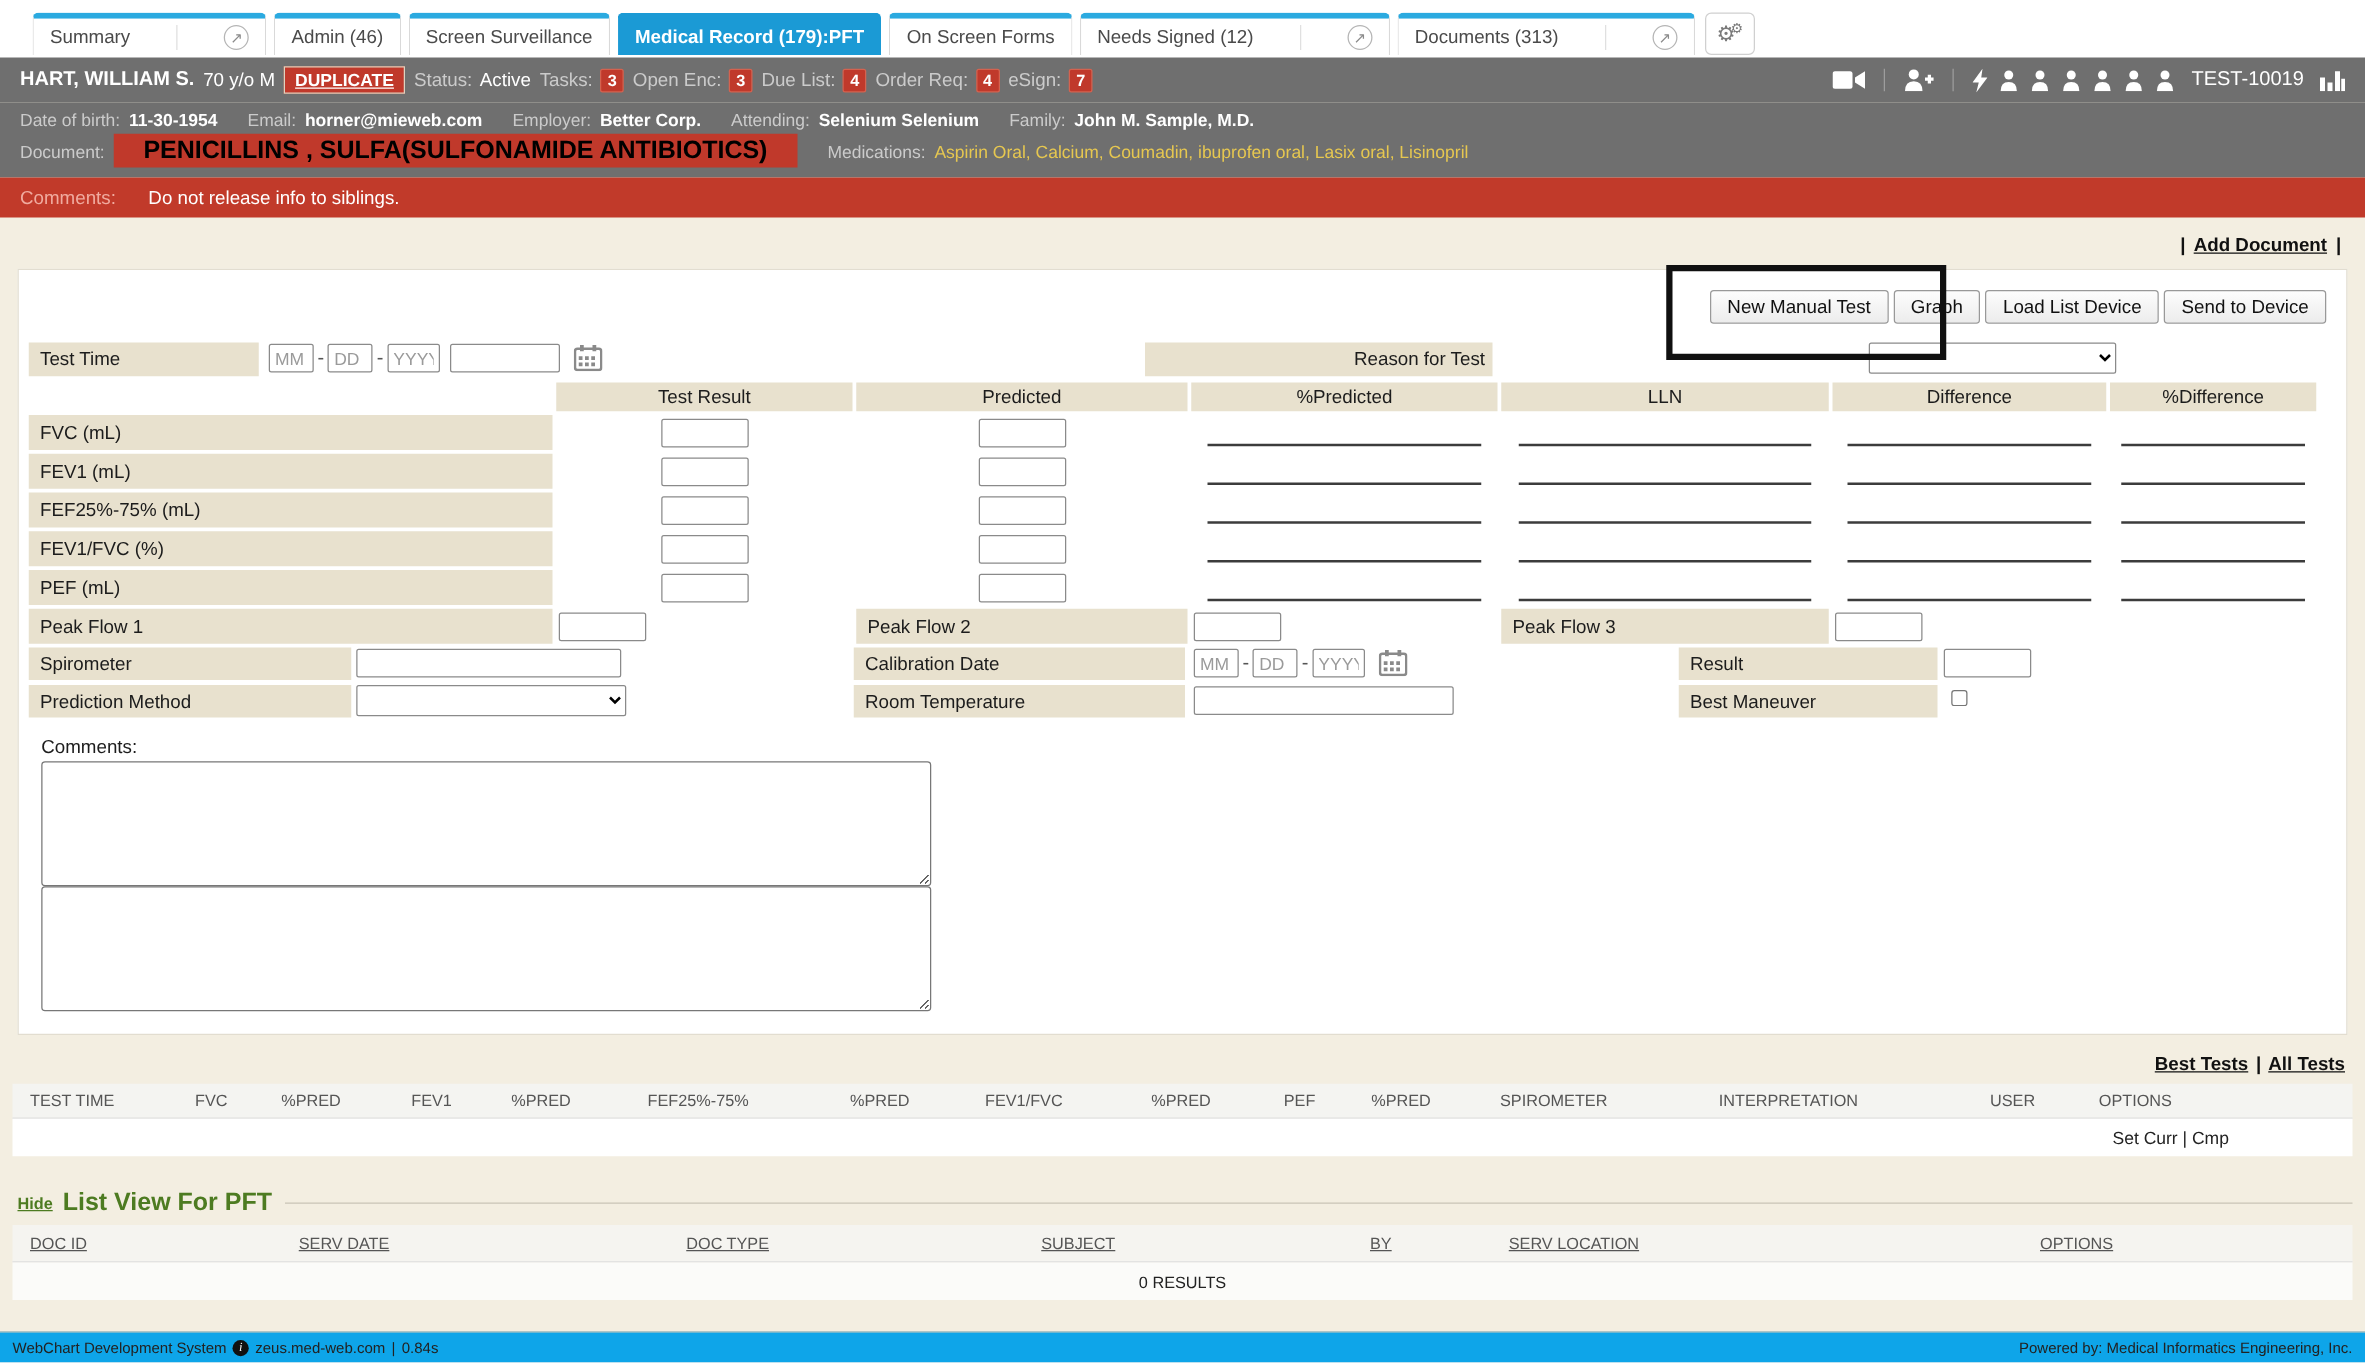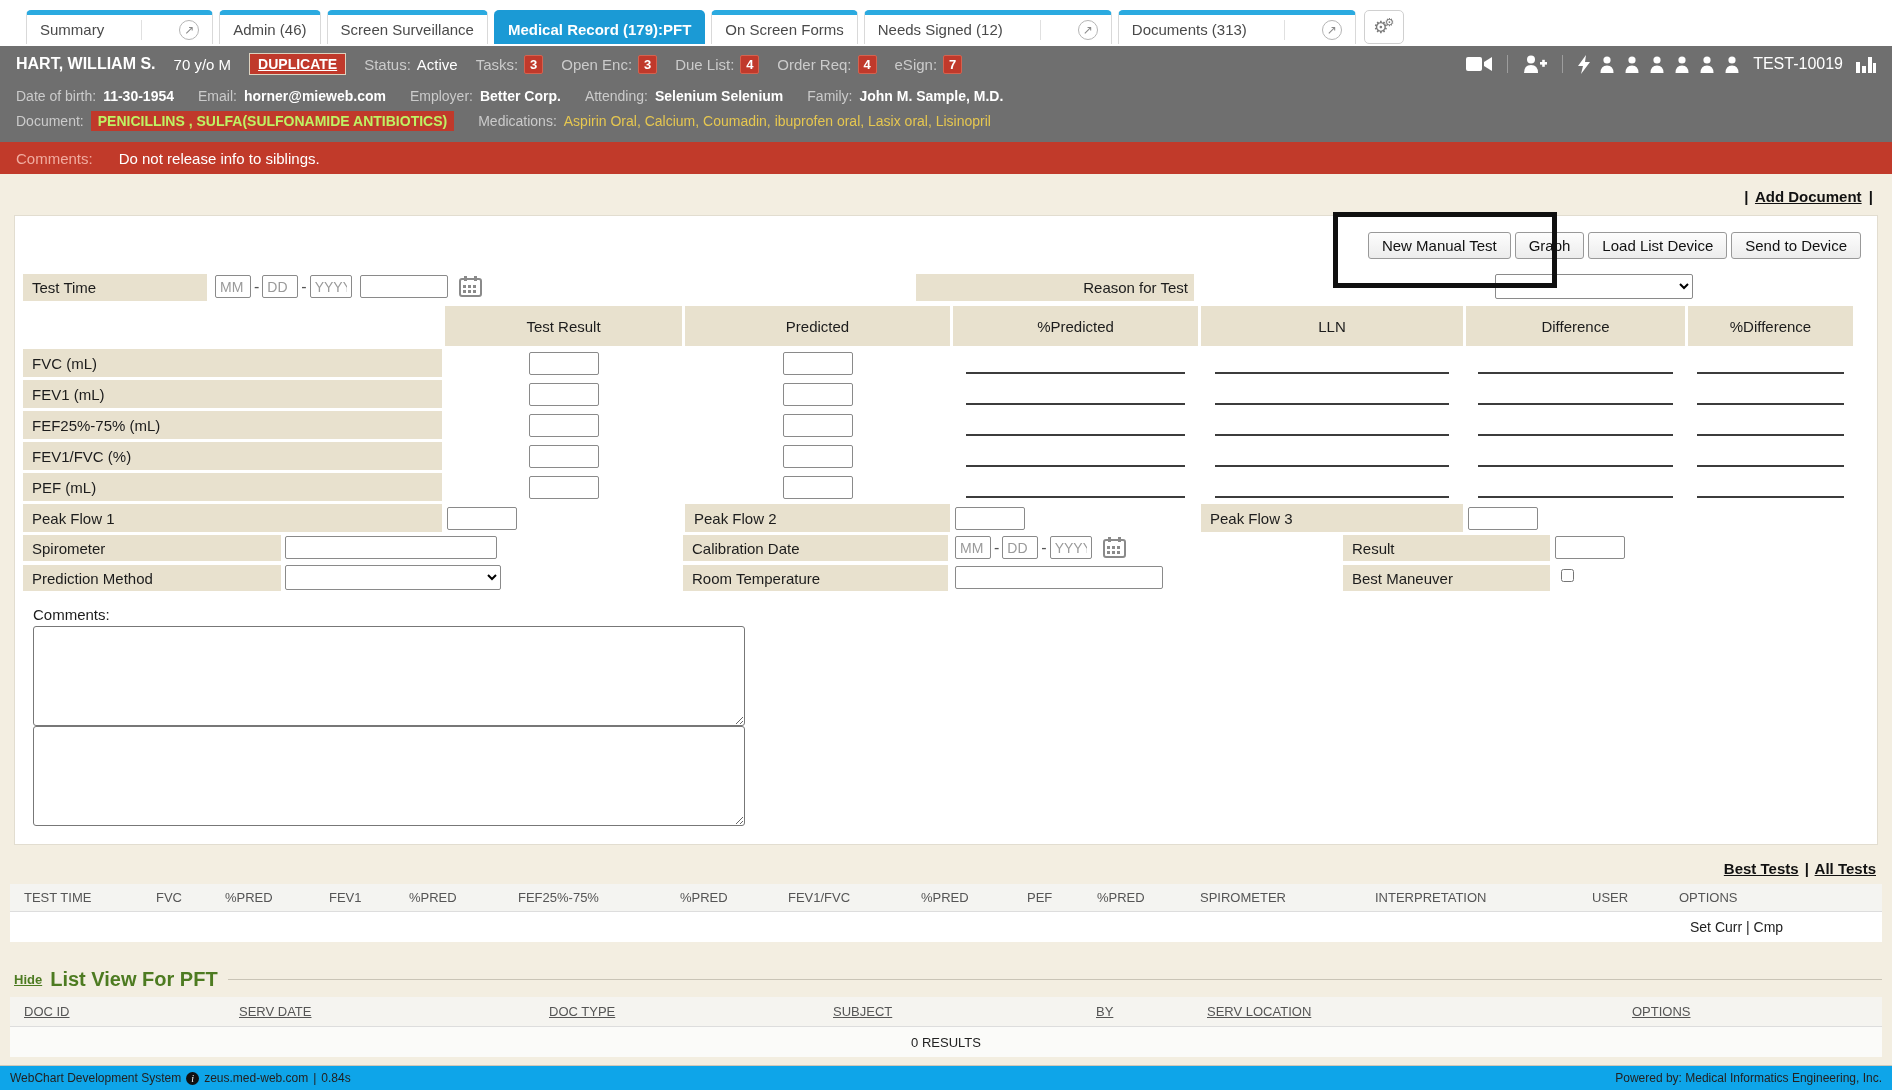--- a/index.html
+++ b/index.html
@@ -12,37 +12,37 @@
          border-top:5px solid #2baae0; border-radius:5px 5px 0 0; padding:0 13px; font-size:15px; color:#4a4a4a; cursor:pointer;gap:28px; }
   .tab.active { background:#1b9ad5; border-color:#1b9ad5; border-top-color:#1b9ad5; color:#fff; font-weight:bold; }
   .tab .ext { display:inline-flex; align-items:center; justify-content:center; width:20px; height:20px; border:1px solid #b5b5b5;
               border-radius:50%; color:#8a8a8a; font-size:12px; margin-left:9px; }
   .tab .tdiv { width:1px; height:20px; background:#e0e0e0; margin-left:9px; }
   .gearbtn { display:inline-flex; align-items:center; justify-content:center; width:40px; height:34px; background:#fff;
              border:1px solid #d0d0d0; border-radius:5px; color:#7b7b7b; font-size:17px; cursor:pointer; margin-left:2px; }
   .gearbtn .g2 { font-size:11px; margin:-10px 0 0 -4px; }
 
   
-  .pt-bar { background:#6f6f6f; color:#fff; display:flex; align-items:center; padding:0 16px; height:38px; font-size:15px; gap:18px; border-top:2px solid #fff; }
+  .pt-bar { background:#6f6f6f; color:#fff; display:flex; align-items:center; padding:0 16px; height:38px; font-size:15px; gap:7px; border-top:2px solid #fff; }
   .pt-name { font-weight:bold; font-size:16px; }
   .lbl { color:#cbcbcb; }
   .pair { display:flex; align-items:center; gap:6px; }
   .badge { background:#c0392b; color:#fff; font-weight:bold; font-size:13px; min-width:19px; height:19px; display:inline-flex;
            align-items:center; justify-content:center; border-radius:2px; padding:0 4px; border:1px solid #d4624f; }
   .dup { background:#c0392b; color:#fff; font-weight:bold; text-decoration:underline; padding:2px 8px; border:1px solid #ddd3c0; font-size:14px; }
   .pt-right { margin-left:auto; display:flex; align-items:center; gap:9px; }
   .vsep { width:1px; height:18px; background:#9d9d9d; margin:0 6px; }
   .icon { display:inline-flex; align-items:center; }
   .chart-id { font-size:16px; margin:0 4px; }
 
   .demo { background:#6f6f6f; color:#fff; padding:1px 16px 9px; font-size:14px; }
   .demo-row { display:flex; align-items:center; gap:7px; height:25px; }
   .demo-row .val { font-weight:bold; }
   .demo-row .gap { width:10px; }
-  .allergy-badge { background:#c0392b; color:#bef264; font-weight:bold; padding:2px 7px; font-size:14px; }
+  .allergy-badge { background:#c0392b; color:#000000; font-weight:bold; padding:2px 24px; font-size:20px; }
   .meds { color:#e6c750; font-weight:normal; }
 
   .comments-bar { background:#c13a2a; color:#fff; display:flex; align-items:center; padding:0 16px; height:32px; font-size:15px; }
   .comments-bar .clbl { color:#f0ab9f; margin-right:26px; }
 
   
   .page { flex:1; }
   .adddoc-row { text-align:right; padding:14px 16px 10px; font-size:15px; font-weight:bold; color:#111; }
   .adddoc-row a { color:#111; text-decoration:underline; cursor:pointer; }
   .adddoc-row .pipe { text-decoration:none; margin:0 3px; }
@@ -62,21 +62,21 @@
   .tt-label { position:absolute; left:0; top:2px; width:184px; height:27px; padding-left:9px; }
   .tt-inputs { position:absolute; left:192px; top:3px; display:flex; align-items:center; gap:3px; }
   .w-mm { width:36px; } .w-dd { width:36px; } .w-yy { width:42px; } .w-time { width:88px; margin-left:5px; }
   .dsep { color:#555; }
   .cal-ico { margin-left:8px; }
   .reason-cell { position:absolute; left:893px; top:2px; width:278px; height:27px; justify-content:flex-end; padding-right:6px; }
   .reason-select { position:absolute; left:1472px; top:2px; width:198px; }
 
   .rgrid { display:grid; grid-template-columns:419px 237px 265px 245px 262px 219px 165px; column-gap:3px; row-gap:3px;
            margin:0 0 0 8px; align-items:stretch; }
-  .rgrid .hcell { height:40px; justify-content:center; }
+  .rgrid .hcell { height:23px; justify-content:center; }
   .rgrid .empty { background:transparent; }
   .rgrid .rowlbl { height:28px; padding-left:9px; }
   .rgrid .cellc { display:flex; align-items:center; justify-content:center; }
   .rgrid .cells { display:flex; align-items:center; justify-content:flex-start; }
   .num-in { width:70px; }
   .line { align-self:end; width:89%; margin:0 auto 3px; border-bottom:2px solid #3c3c3c; height:1px; }
   .pf-in { width:70px; margin-left:2px; }
 
   .mrow { position:relative; height:27px; margin-top:3px; }
   .mcell { position:absolute; top:0; height:26px; padding-left:9px; }

